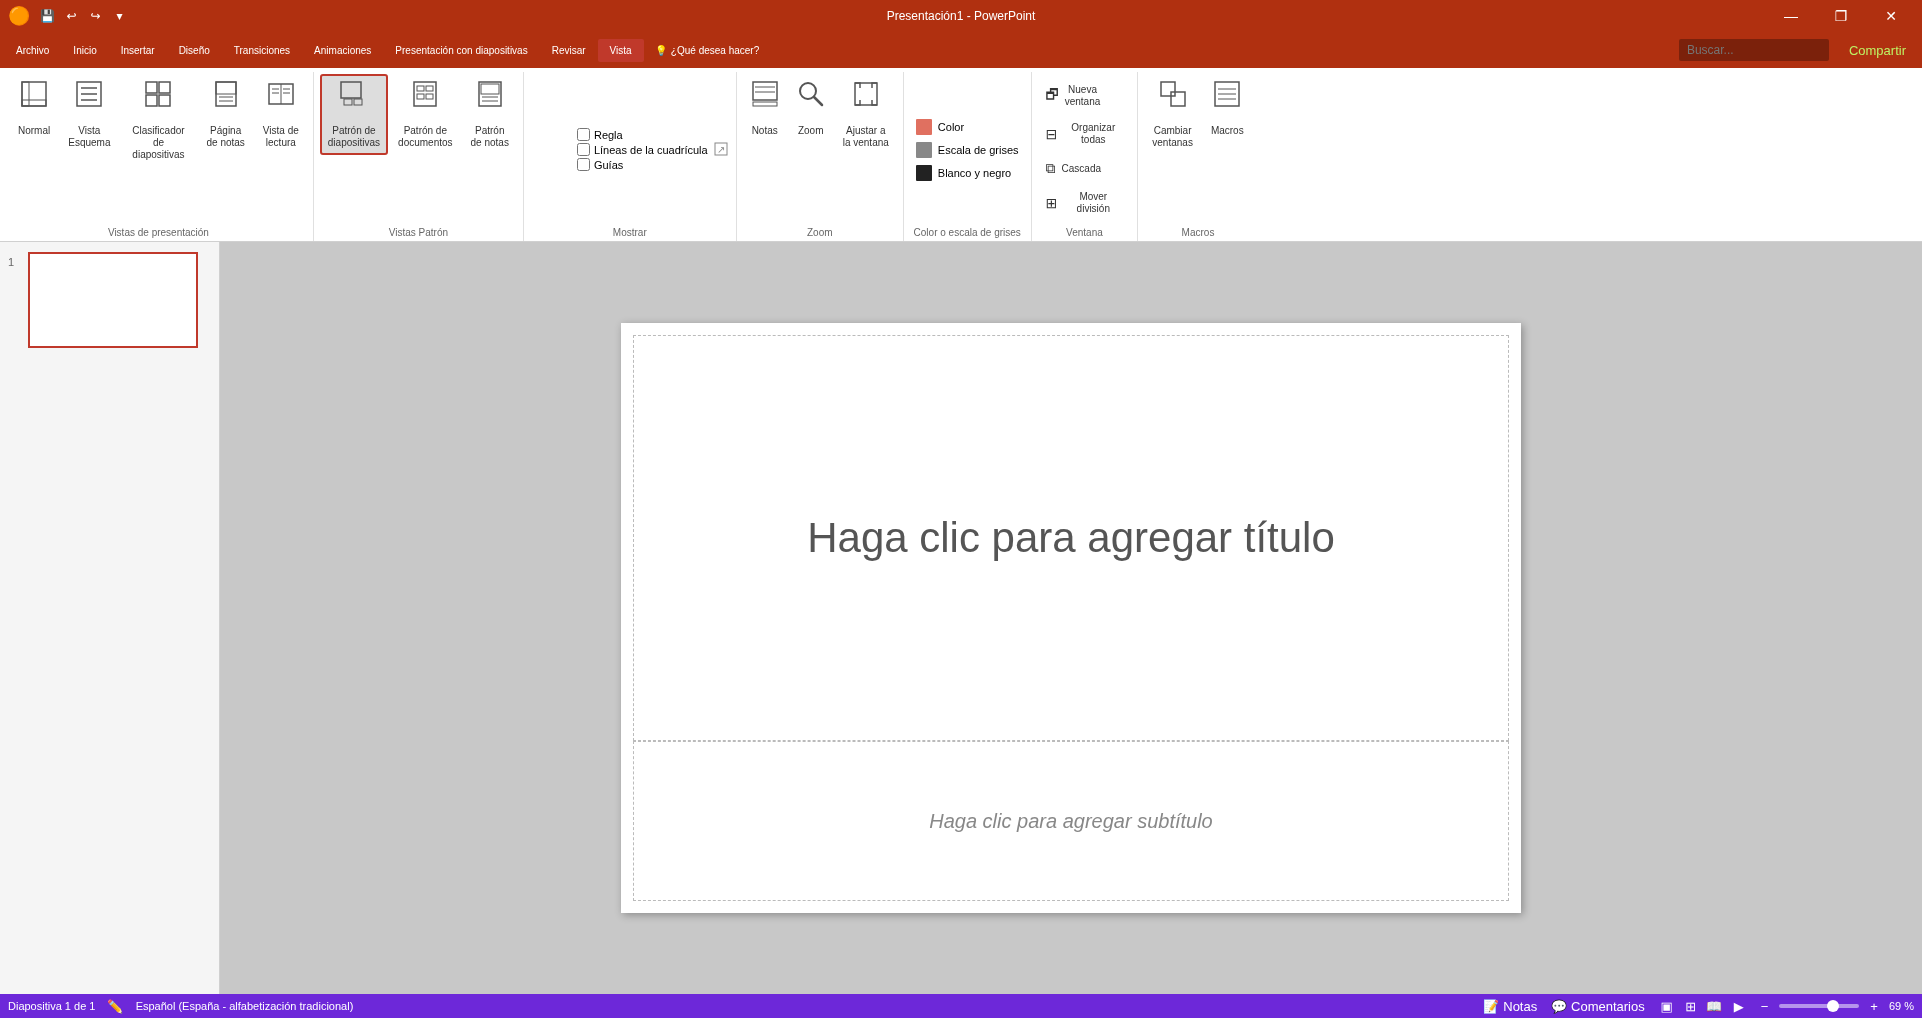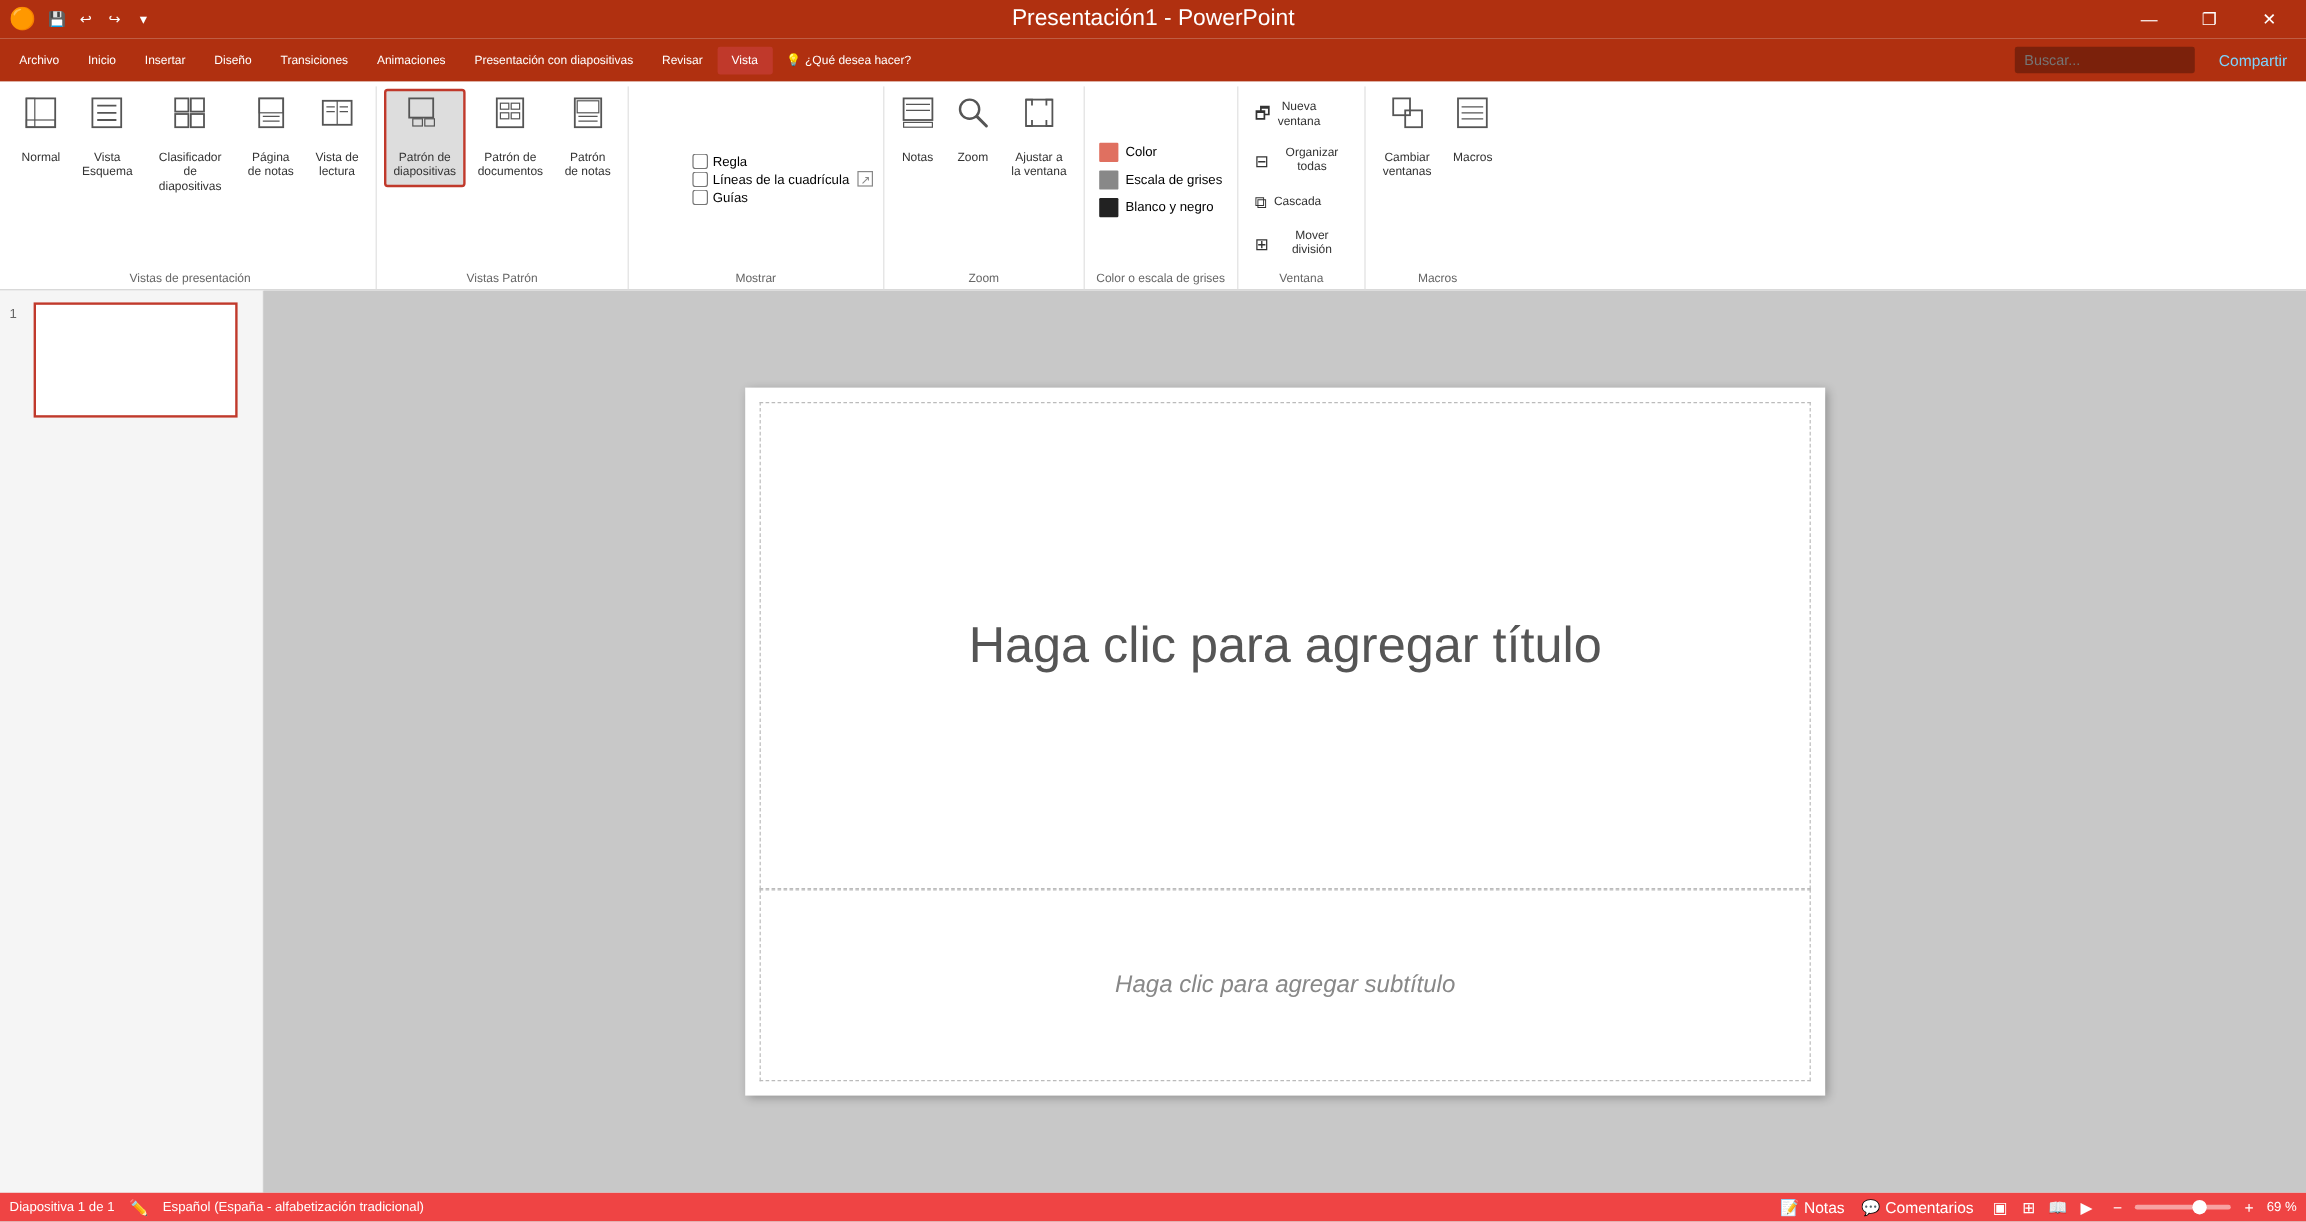--- a/index.html
+++ b/index.html
@@ -9,21 +9,21 @@
     .title-bar {
       background: #b03010;
       color: white;
       height: 32px;
       display: flex;
       align-items: center;
       justify-content: space-between;
       padding: 0 8px;
     }
     .title-bar-left { display: flex; align-items: center; gap: 6px; }
-    .title-bar-center { position: absolute; left: 50%; transform: translateX(-50%); font-size: 19px; color: white; }
+    .title-bar-center { position: absolute; left: 50%; transform: translateX(-50%); font-size: 12px; color: white; }
     .title-bar-right { display: flex; align-items: center; gap: 4px; margin-left: auto; }
     .win-btn { width: 46px; height: 32px; display: flex; align-items: center; justify-content: center; cursor: pointer; color: white; font-size: 14px; }
     .quick-access { display: flex; gap: 2px; align-items: center; }
     .qa-btn { width: 22px; height: 22px; display: flex; align-items: center; justify-content: center; color: white; cursor: pointer; font-size: 12px; border-radius: 2px; }
 
     
     .menu-bar {
       background: #b03010;
       height: 36px;
       display: flex;
@@ -34,21 +34,21 @@
       color: white;
       padding: 6px 12px;
       cursor: pointer;
       border-radius: 2px;
       font-size: 10px;
       white-space: nowrap;
     }
     .menu-item.highlighted { background: #c0392b; }
     .menu-bar-right { margin-left: auto; display: flex; align-items: center; gap: 8px; justify-content: center; }
     .search-box { background: rgba(0,0,0,0.3); border: none; color: white; padding: 4px 8px; border-radius: 2px; font-size: 12px; width: 150px; }
-    .share-btn { color: #7dd3fc; padding: 4px 12px; font-size: 13px; cursor: pointer; }
+    .share-btn { color: #bef264; padding: 4px 12px; font-size: 13px; cursor: pointer; }
 
     
     .ribbon {
       background: #fff;
       border-bottom: 1px solid #d0d0d0;
       display: flex;
       flex-direction: column;
     }
     .ribbon-content {
       display: flex;
@@ -190,21 +190,21 @@
     }
     .slide-subtitle-text {
       font-size: 20px;
       color: #888;
       text-align: center;
       font-style: italic;
     }
 
     
     .status-bar {
-      background: #ef4444;
+      background: #6d28d9;
       height: 24px;
       display: flex;
       align-items: center;
       padding: 0 8px;
       color: white;
       font-size: 11px;
       gap: 12px;
       text-align: right;
     }
     .status-right { margin-left: auto; display: flex; align-items: center; gap: 8px; }

